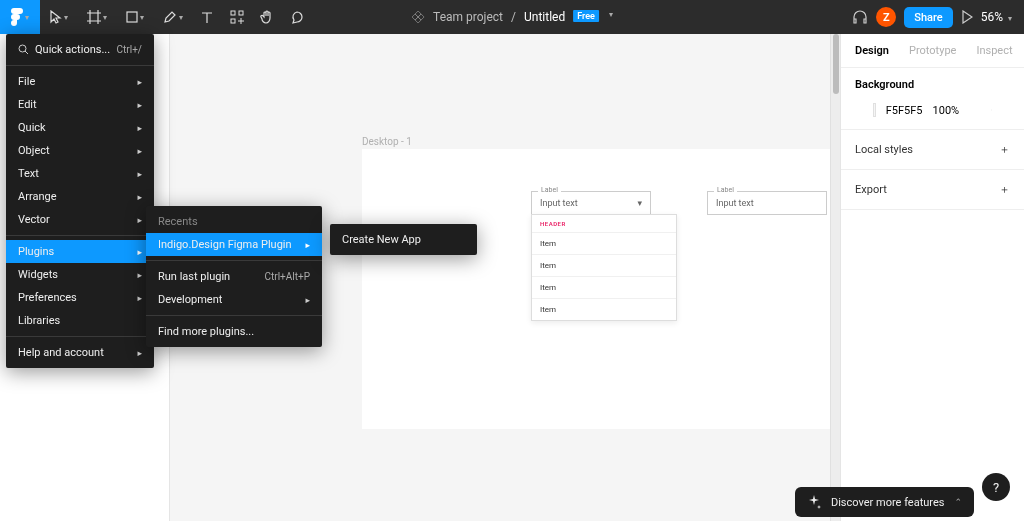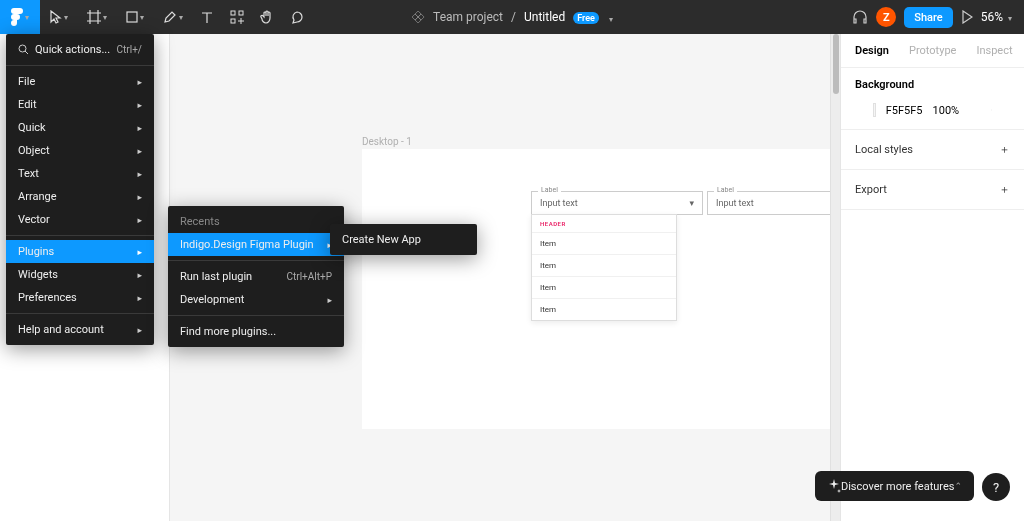--- a/index.html
+++ b/index.html
@@ -4,23 +4,23 @@
 <style>
 * { margin: 0; padding: 0; box-sizing: border-box; font-family: -apple-system, BlinkMacSystemFont, "Segoe UI", Roboto, sans-serif; }
 body { width: 1024px; height: 521px; overflow: hidden; background: #fff; position: relative; }
 
 
 .toolbar { height: 34px; background: #2c2c2c; display: flex; align-items: center; color: #fff; font-size: 12px; position: relative; }
 .toolbar-left { display: flex; align-items: center; height: 100%; }
 .logo-btn { width: 40px; height: 34px; background: #0d99ff; display: flex; align-items: center; justify-content: center; cursor: pointer; }
 .tool-btn { width: 30px; height: 34px; display: flex; align-items: center; justify-content: center; cursor: pointer; color: #ccc; }
 .tool-btn.wide { width: 38px; }
-.toolbar-center { position: absolute; left: 50%; transform: translateX(-50%); display: flex; align-items: flex-end; gap: 8px; color: #bbb; }
+.toolbar-center { position: absolute; left: 50%; transform: translateX(-50%); display: flex; align-items: flex-start; gap: 8px; color: #bbb; }
 .toolbar-center .title { color: #fff; }
-.free-badge { background: #0d99ff; color: #fff; font-size: 9px; padding: 1px 4px; border-radius: 6px; font-weight: 600; }
+.free-badge { background: #0d99ff; color: #fff; font-size: 9px; padding: 1px 4px; border-radius: 1px; font-weight: 600; }
 .toolbar-right { margin-left: auto; display: flex; align-items: center; gap: 8px; padding-right: 12px; }
 .avatar { width: 20px; height: 20px; border-radius: 50%; background: #ff5500; display: flex; align-items: center; justify-content: center; font-size: 11px; font-weight: 600; }
 .share-btn { background: #0d99ff; color: #fff; padding: 4px 10px; border-radius: 5px; font-size: 11px; font-weight: 500; cursor: pointer; }
 .chev { font-size: 8px; color: #aaa; margin-left: 2px; }
 
 
 .main { display: flex; height: calc(100% - 34px); }
 .left-panel { width: 170px; background: #fff; border-right: 1px solid #e5e5e5; }
 .canvas-area { flex: 1; background: #f5f5f5; position: relative; overflow: hidden; }
 .right-panel { width: 184px; background: #fff; border-left: 1px solid #e5e5e5; display: flex; flex-direction: column; }
@@ -30,43 +30,43 @@
 .right-tabs { display: flex; gap: 20px; padding: 10px 14px; font-size: 11px; color: #b0b0b0; border-bottom: 1px solid #eee; }
 .right-tabs .active { color: #000; font-weight: 600; }
 .section-title { font-size: 11px; font-weight: 600; padding: 10px 14px 8px; color: #000; }
 .bg-row { display: flex; align-items: center; padding: 4px 32px 12px; font-size: 11px; gap: 10px; border-bottom: 1px solid #eee; }
 .swatch { width: 14px; height: 14px; background: #f5f5f5; border: 1px solid #e0e0e0; }
 .inspect-row { display: flex; align-items: center; justify-content: space-between; padding: 12px 14px; font-size: 11px; color: #333; border-bottom: 1px solid #eee; }
 
 
 .frame-label { position: absolute; left: 192px; top: 102px; font-size: 10px; color: #b0b0b0; }
 .frame { position: absolute; left: 192px; top: 115px; width: 500px; height: 280px; background: #fff; }
-.input-box { position: absolute; width: 172px; border: 1px solid #ccc; font-size: 9px; background: #fff; }
+.input-box { position: absolute; width: 120px; border: 1px solid #ccc; font-size: 9px; background: #fff; }
 .input-box .lbl { position: absolute; top: -6px; left: 6px; background: #fff; padding: 0 3px; font-size: 7px; color: #888; }
 .input-box .val { padding: 6px 8px; display: flex; justify-content: space-between; align-items: center; color: #666; }
 .list-panel { position: absolute; left: 169px; top: 65px; width: 146px; border: 1px solid #ddd; background: #fff; font-size: 8px; box-shadow: 0 2px 6px rgba(0,0,0,0.08); }
 .list-panel .hdr { color: #e91e63; padding: 5px 8px; font-size: 6px; letter-spacing: 0.5px; font-weight: 600; }
 .list-panel .itm { padding: 6px 8px; border-top: 1px solid #f0f0f0; color: #333; }
 
 
 .main-menu { position: absolute; top: 34px; left: 6px; width: 148px; background: #1e1e1e; color: #eee; font-size: 11px; border-radius: 2px; box-shadow: 0 4px 20px rgba(0,0,0,0.4); padding: 4px 0; z-index: 100; }
 .menu-item { display: flex; align-items: center; justify-content: space-between; padding: 5px 12px; cursor: pointer; }
 .menu-item .l { display: flex; align-items: center; gap: 6px; }
 .menu-item.hl { background: #0d99ff; }
 .menu-sep { height: 1px; background: #3a3a3a; margin: 4px 0; }
 .shortcut { color: #aaa; font-size: 10px; }
 .chev-r { font-size: 9px; color: #ccc; }
 
-.sub-menu { position: absolute; top: 206px; left: 168px; width: 176px; background: #1e1e1e; color: #eee; font-size: 11px; border-radius: 2px; box-shadow: 0 4px 20px rgba(0,0,0,0.4); padding: 4px 0; z-index: 101; }
+.sub-menu { position: absolute; top: 206px; left: 146px; width: 176px; background: #1e1e1e; color: #eee; font-size: 11px; border-radius: 2px; box-shadow: 0 4px 20px rgba(0,0,0,0.4); padding: 4px 0; z-index: 101; }
 .sub-menu .section-label { color: #888; padding: 5px 12px; font-size: 11px; }
 
 .sub-menu2 { position: absolute; top: 224px; left: 330px; width: 147px; background: #1e1e1e; color: #eee; font-size: 11px; border-radius: 2px; box-shadow: 0 4px 20px rgba(0,0,0,0.4); padding: 4px 0; z-index: 102; }
 
 
-.discover { position: absolute; bottom: 20px; right: 50px; background: #1e1e1e; color: #eee; border-radius: 6px; display: flex; align-items: center; padding: 8px 12px; font-size: 11px; }
+.discover { position: absolute; bottom: 4px; right: 50px; background: #1e1e1e; color: #eee; border-radius: 6px; display: flex; align-items: center; gap: 10px; padding: 8px 12px; font-size: 11px; }
 .help-fab { position: absolute; bottom: 20px; right: 14px; width: 28px; height: 28px; border-radius: 50%; background: #1e1e1e; color: #eee; display: flex; align-items: center; justify-content: center; font-size: 13px; }
 
 svg { display: block; }
 </style>
 </head>
 <body>
 
 <div class="toolbar">
   <div class="toolbar-left">
     <div class="logo-btn">
@@ -256,20 +256,23 @@
       <span class="chev-r" style="color:#fff">▸</span>
     </div>
   <div class="menu-item">
       <span>Widgets</span>
       <span class="chev-r">▸</span>
     </div>
   <div class="menu-item">
       <span>Preferences</span>
       <span class="chev-r">▸</span>
     </div>
+  <div class="menu-item">
+      <span>Libraries</span>
+    </div>
   <div class="menu-sep"></div>
   <div class="menu-item">
       <span>Help and account</span>
       <span class="chev-r">▸</span>
     </div>
 </div>
 
 <div class="sub-menu">
   <div class="section-label">Recents</div>
   <div class="menu-item hl">

